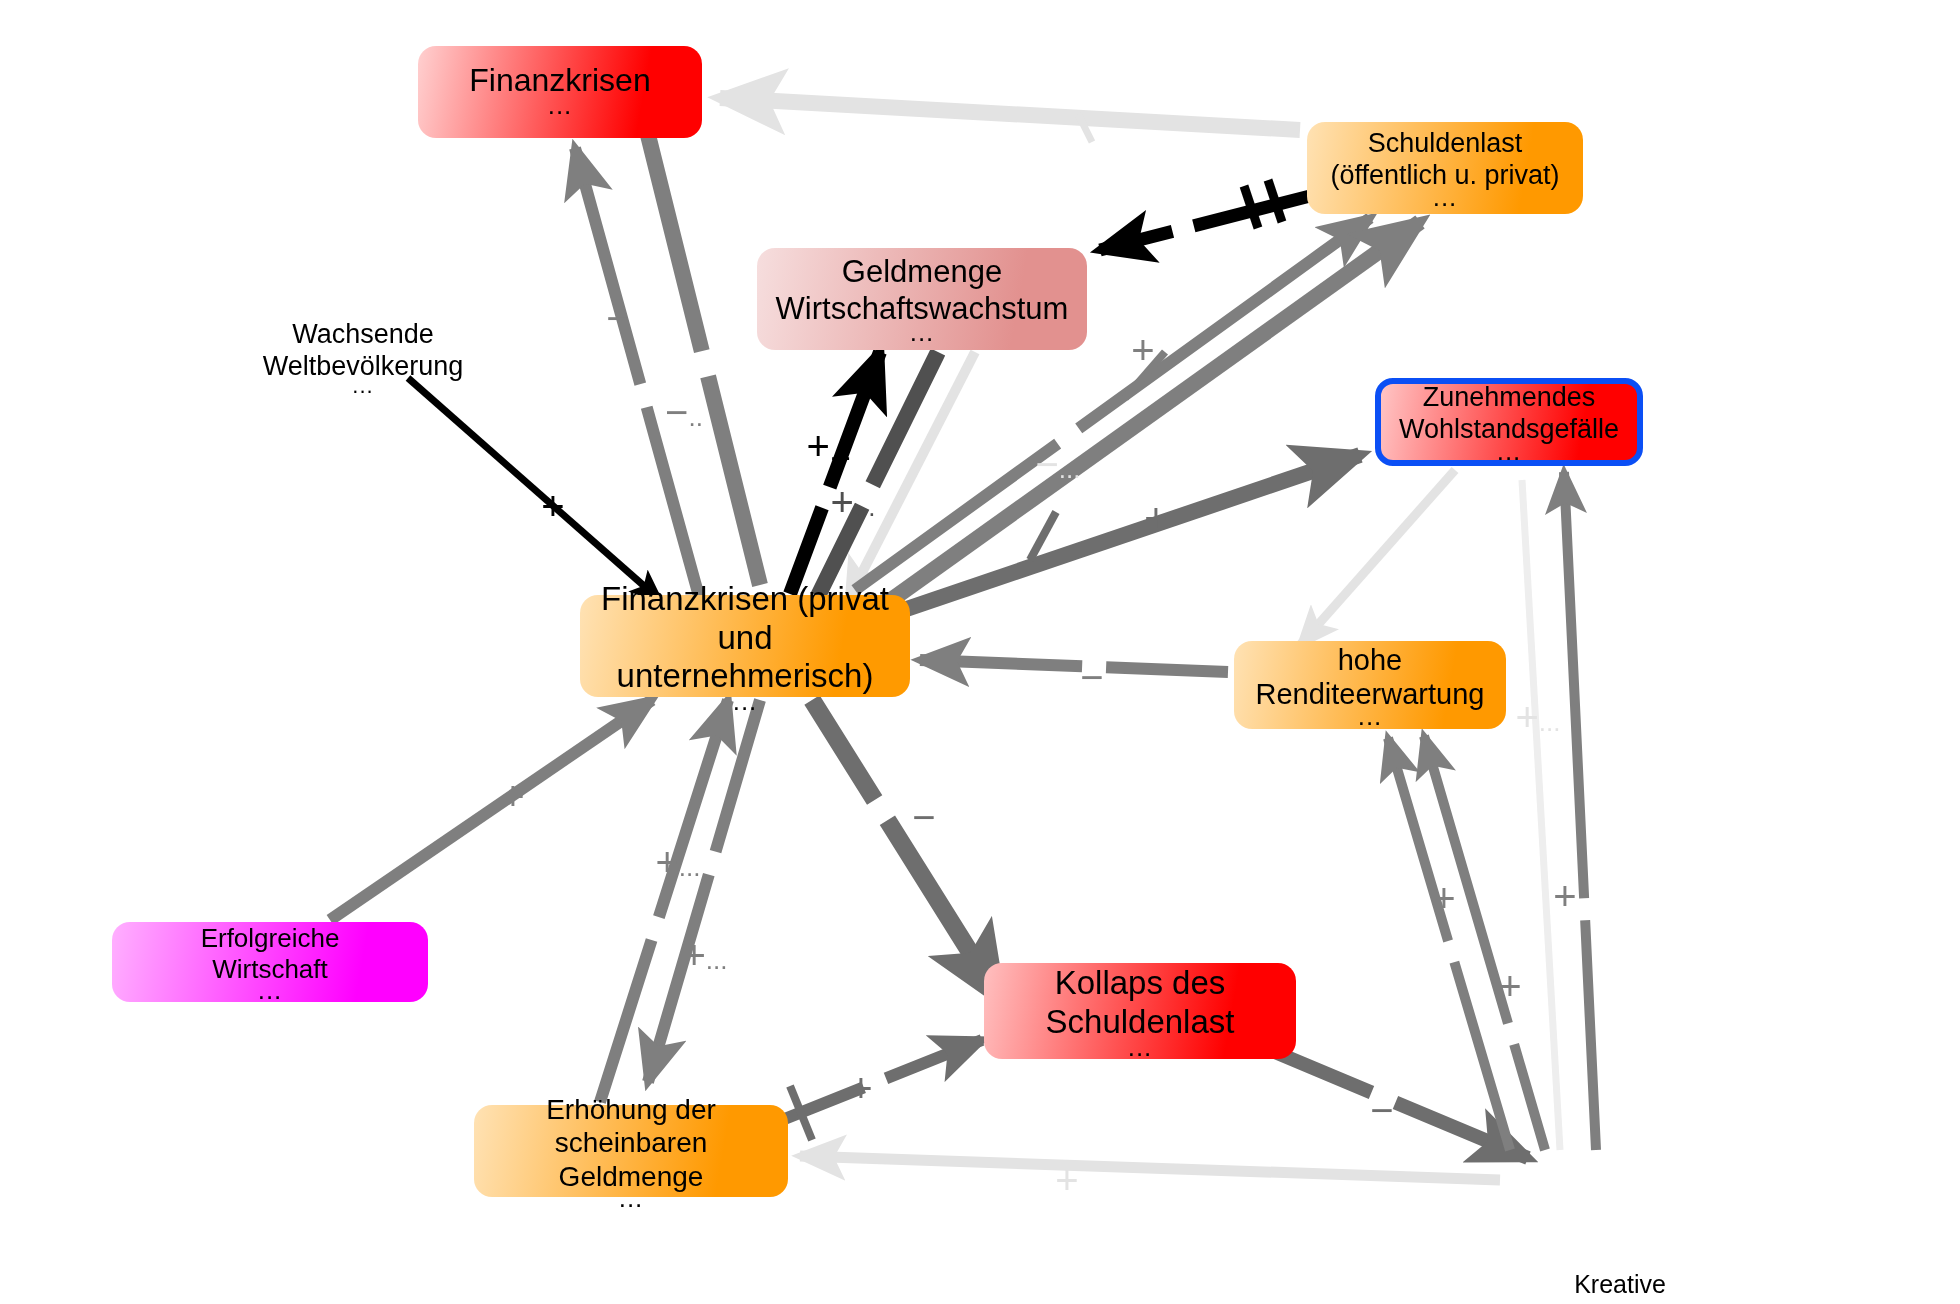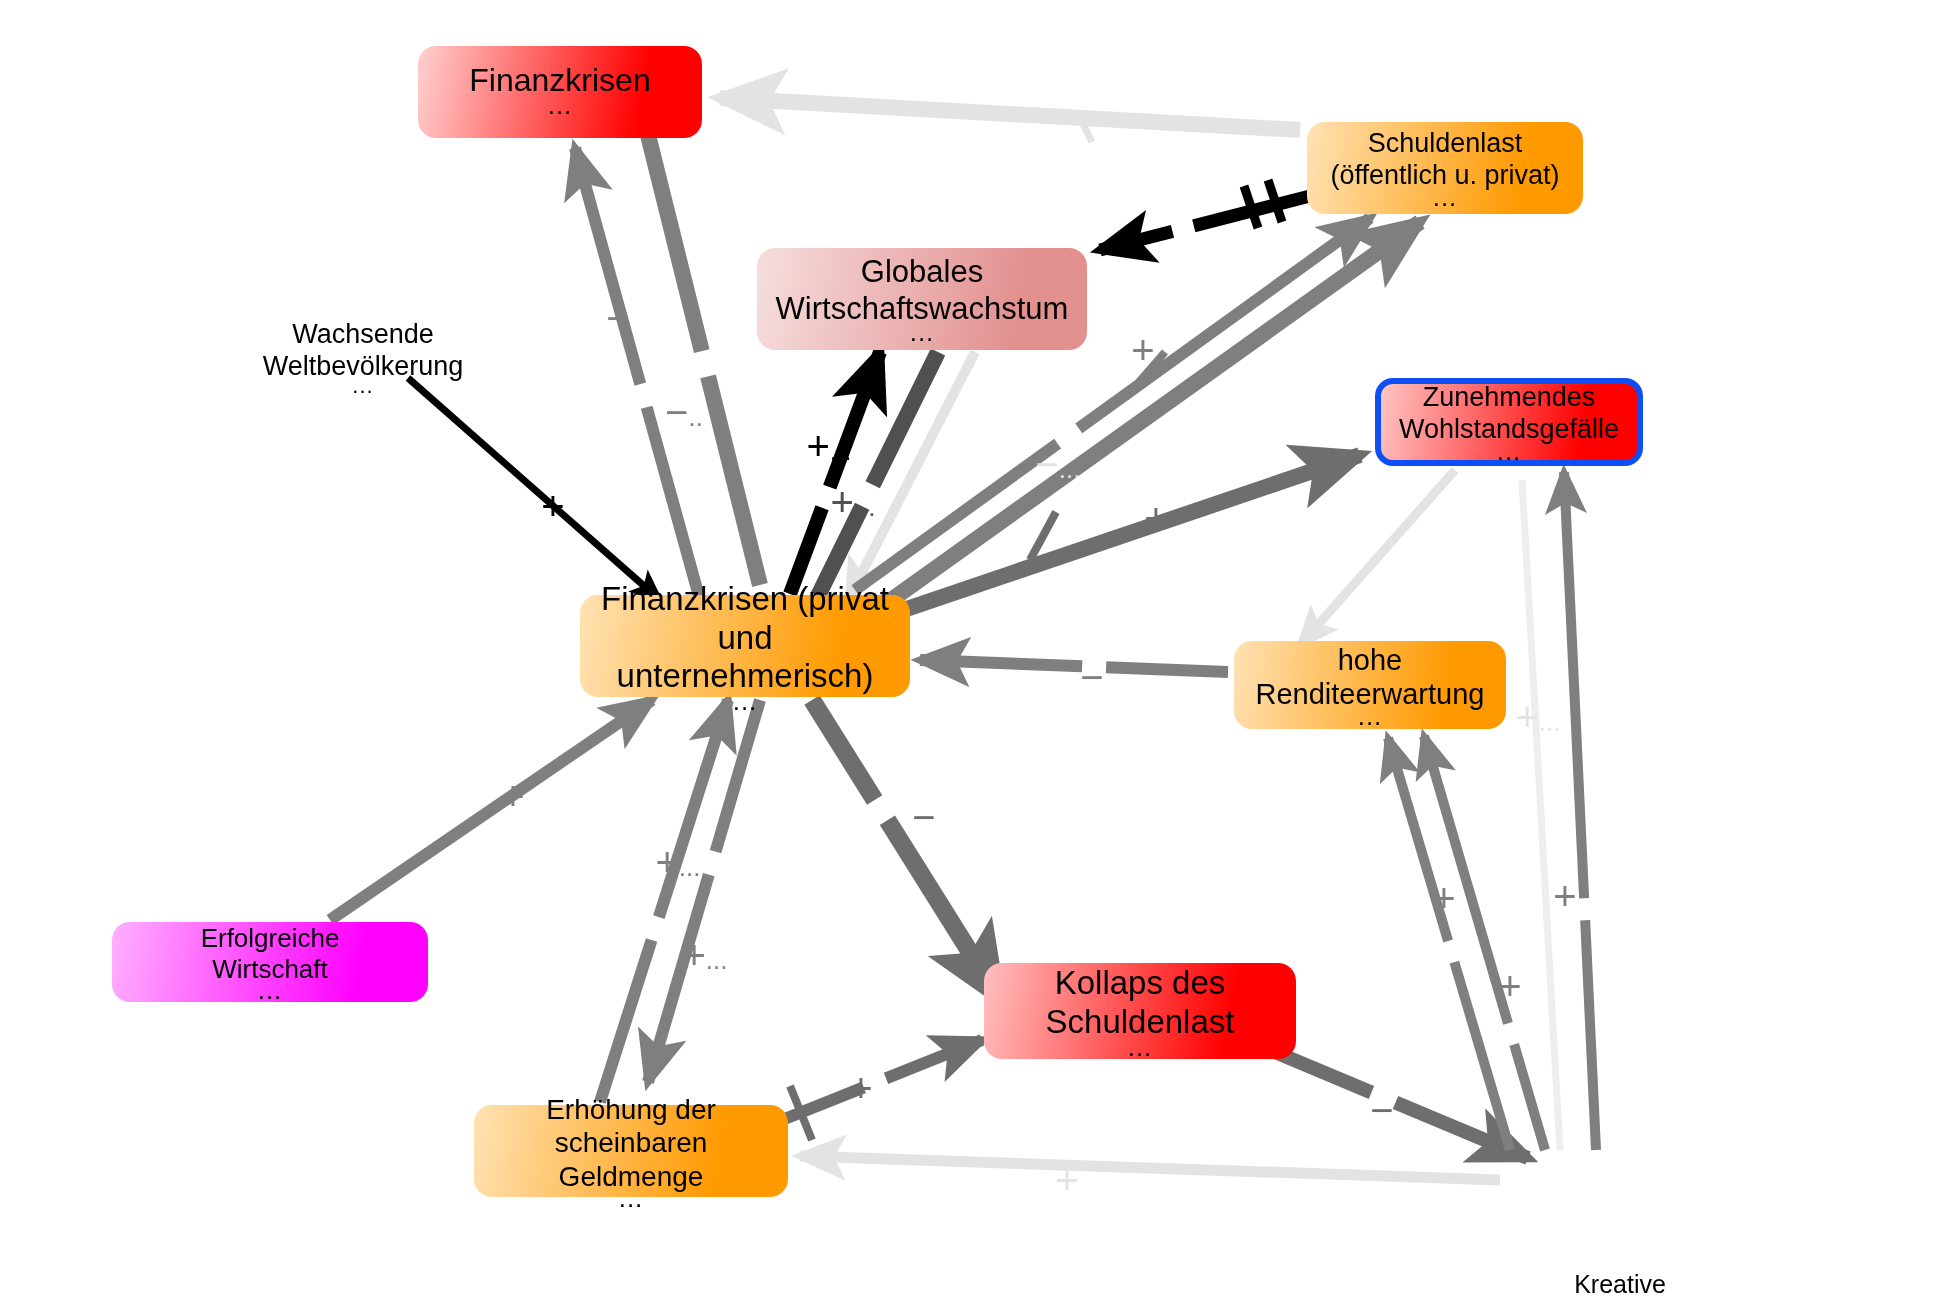--- a/index.html
+++ b/index.html
@@ -135,21 +135,21 @@
     <span class="ell">...</span>
   </div>
 
   <div class="node" id="n-schuldenlast" style="left: 1307px; top: 122px; width: 276px; height: 92px; font-size: 27px; background: linear-gradient(100deg, rgb(255, 226, 180) 0%, rgb(255, 153, 0) 78%);">
     <span class="lbl">Schuldenlast
 (öffentlich u. privat)</span>
     <span class="ell">...</span>
   </div>
 
   <div class="node" id="n-globales" style="left: 757px; top: 248px; width: 330px; height: 102px; font-size: 31px; background: linear-gradient(100deg, rgb(246, 222, 222) 0%, rgb(226, 145, 143) 78%);">
-    <span class="lbl">Globales
+    <span class="lbl">Geldmenge
 Wirtschaftswachstum</span>
     <span class="ell">...</span>
   </div>
 
   <div class="node" id="n-wohlstand" style="left: 1375px; top: 378px; width: 268px; height: 88px; font-size: 27px; background: linear-gradient(100deg, rgb(255, 197, 197) 0%, rgb(255, 0, 0) 78%); border: 6px solid rgb(11, 79, 245);">
     <span class="lbl">Zunehmendes
 Wohlstandsgefälle</span>
     <span class="ell">...</span>
   </div>
 

